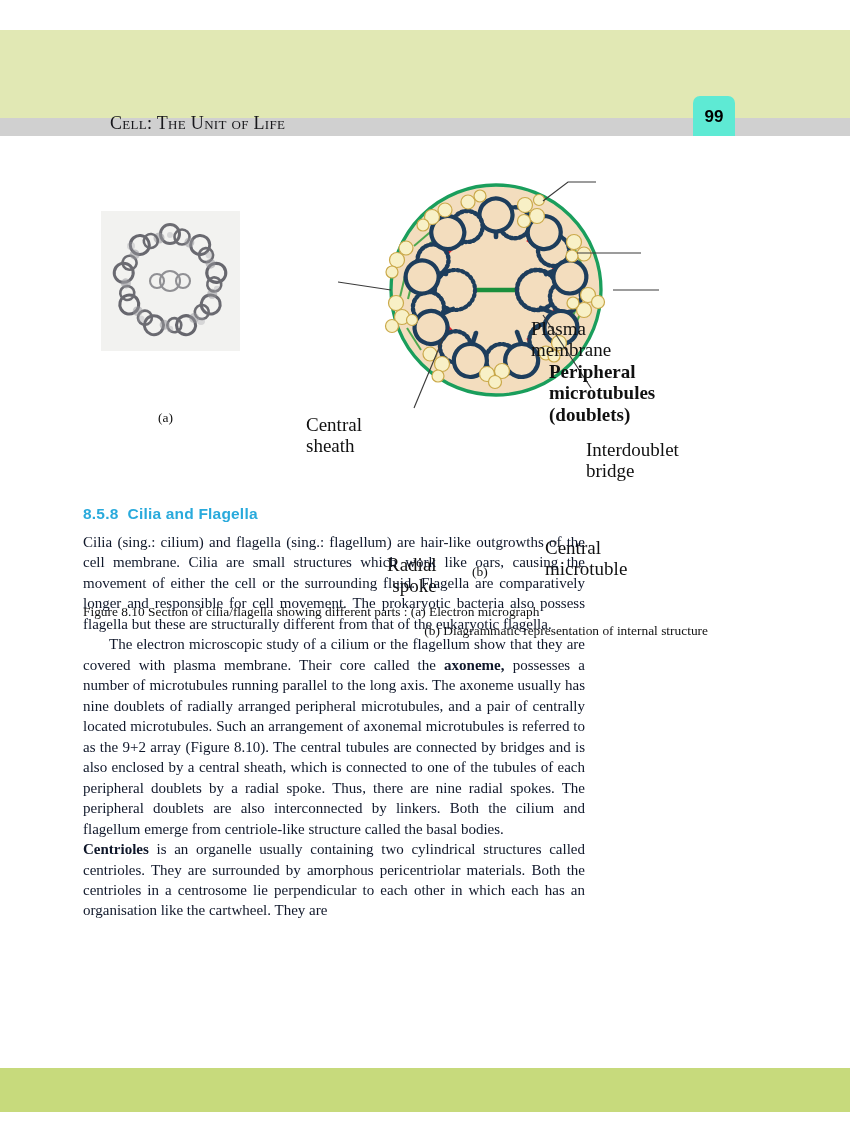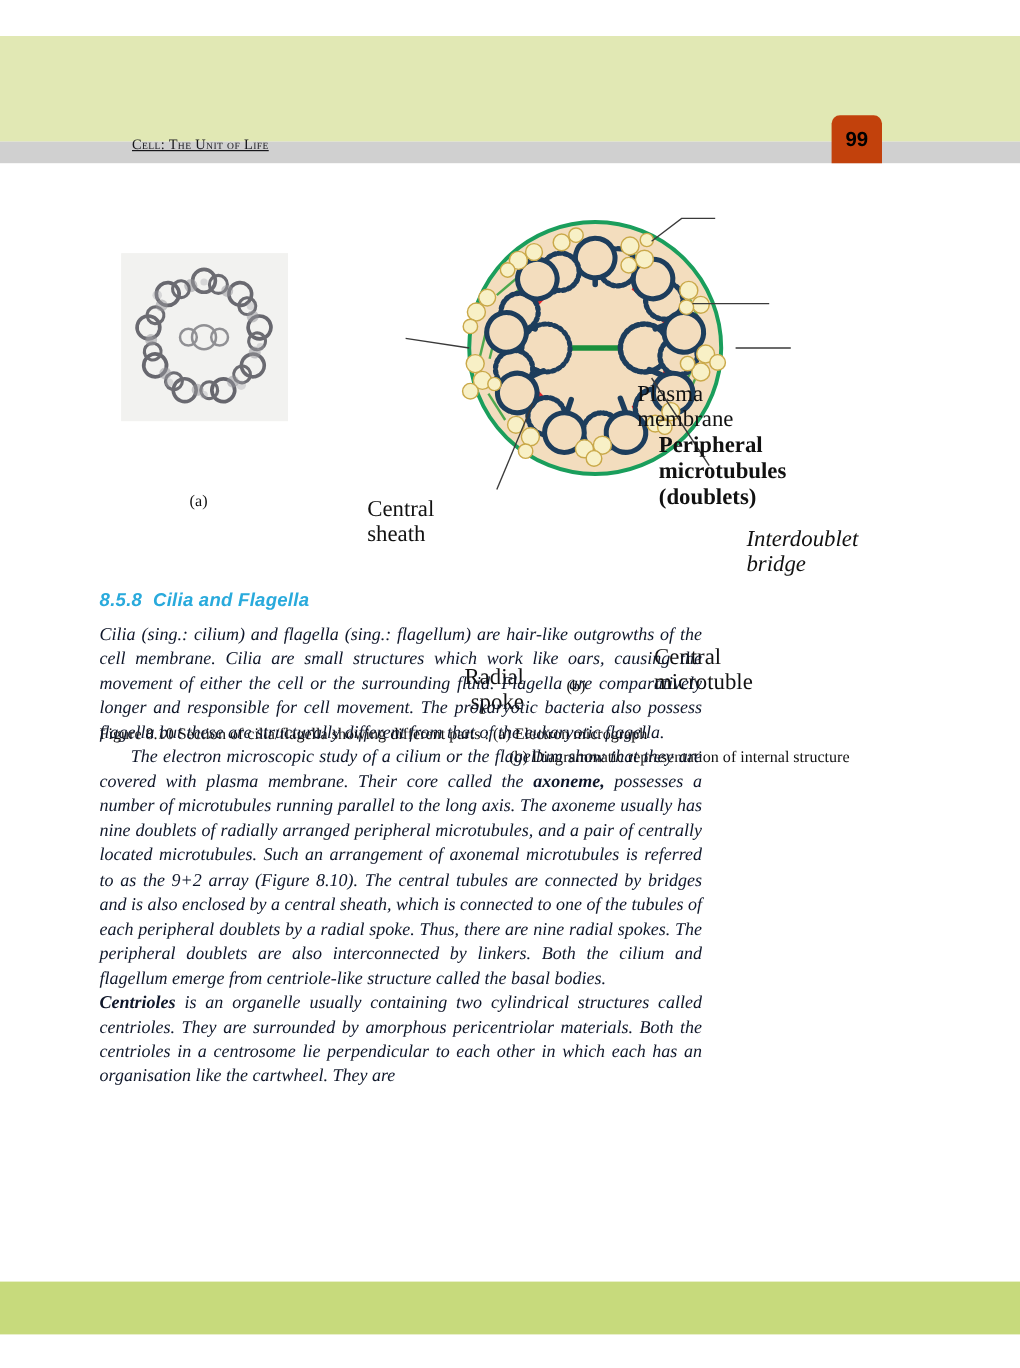--- a/index.html
+++ b/index.html
@@ -37,34 +37,33 @@
     top: 118px;
     width: 850px;
     height: 18px;
     background: #d0d0d0;
   }
   .running-head {
     position: absolute;
     left: 110px;
     top: 113px;
     font-family: "Liberation Serif", "DejaVu Serif", serif;
-    font-size: 12px;
+    font-size: 18px;
     font-variant: small-caps;
     letter-spacing: 0.3px;
     color: #17171b;
     white-space: nowrap;
-    text-decoration: underline;
   }
   .page-num-box {
     position: absolute;
     left: 693px;
     top: 96px;
     width: 42px;
     height: 40px;
-    background: #c2410c;
+    background: #5eead4;
     border-radius: 7px 7px 0 0;
   }
   .page-num {
     position: absolute;
     left: 0;
     top: 11px;
     width: 42px;
     text-align: center;
     font-family: "Liberation Sans", sans-serif;
     font-weight: bold;
@@ -124,21 +123,21 @@
   .callout {
     position: absolute;
     font-family: "Liberation Serif", "DejaVu Serif", serif;
     font-size: 19px;
     line-height: 1.12;
     color: #111;
     white-space: pre-line;
   }
   .cal-plasma        { left: 531px; top: 168px; }
   .cal-peripheral    { left: 549px; top: 211px; font-weight: bold; }
-  .cal-interdoublet  { left: 622px; top: 289px; font-style: italic; }
+  .cal-interdoublet  { left: 586px; top: 289px; }
   .cal-central-mt    { left: 545px; top: 387px; text-align: left; }
   .cal-central-sheath{ left: 306px; top: 264px; text-align: left; }
   .cal-radial        { left: 387px; top: 404px; text-align: right; }
 
   
   .caption {
     position: absolute;
     left: 83px;
     top: 452px;
     width: 625px;
@@ -148,23 +147,22 @@
     color: #111;
   }
   .caption .cap-line1 { display: block; text-align: justify; }
   .caption .cap-line2 { display: block; text-align: right; padding-left: 40px; }
   .caption b { font-weight: normal; }
 
   
   #content {
     position: absolute;
     left: 83px;
-    top: 492px;
+    top: 505px;
     width: 502px;
-    font-style: italic;
   }
   h3.section-head {
     margin: 0 0 9px 0;
     font-family: "Liberation Sans", sans-serif;
     font-weight: bold;
     font-size: 15.5px;
     color: #29aadc;
     letter-spacing: 0.2px;
   }
   h3.section-head .num { margin-right: 9px; }

